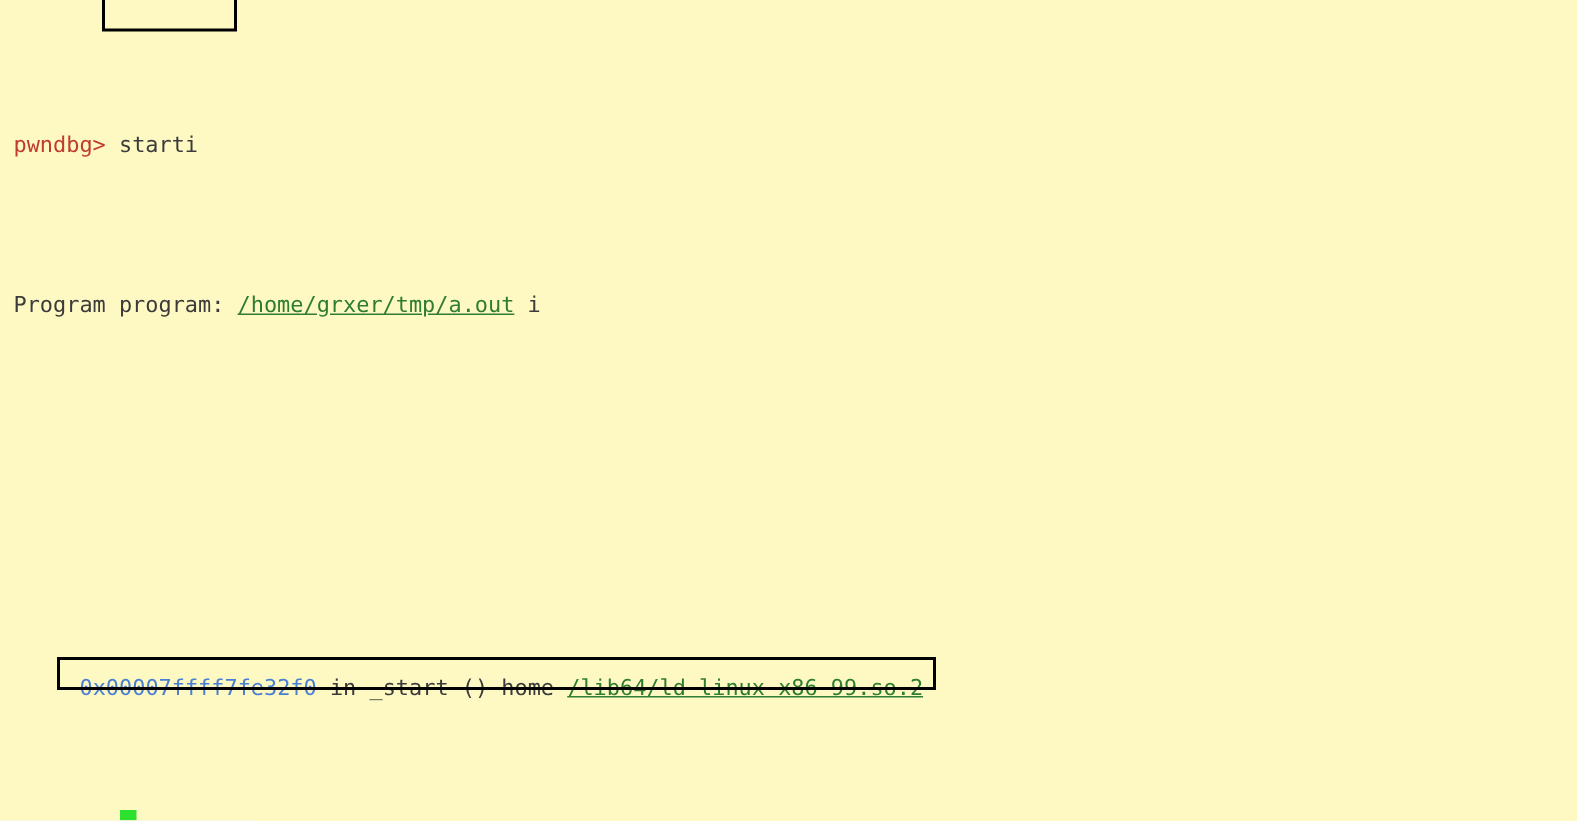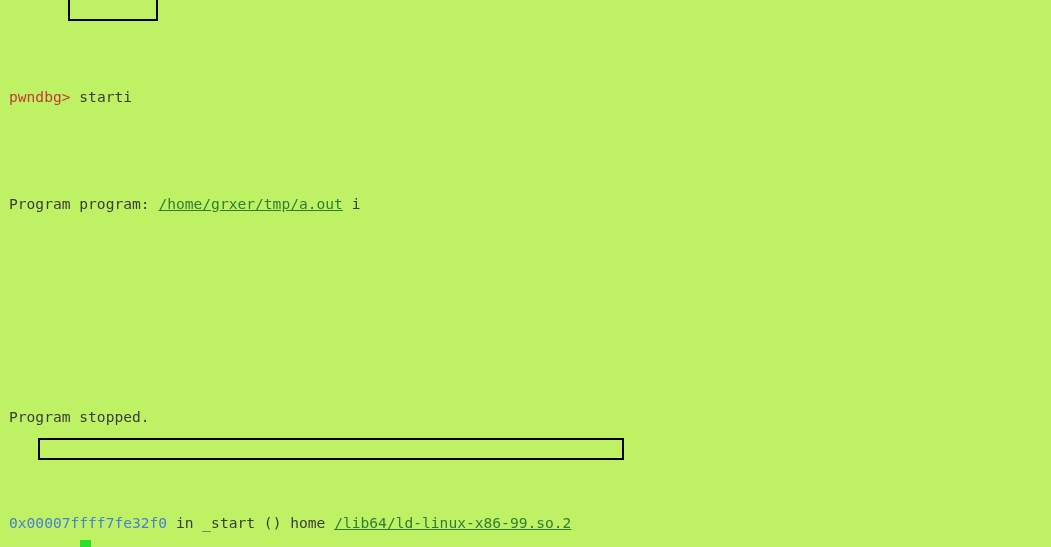--- a/index.html
+++ b/index.html
@@ -4,40 +4,40 @@
 <style>
   html, body {
     margin: 0;
     padding: 0;
     background: #f8f8f8;
   }
   #terminal {
     position: relative;
     width: 1051px;
     height: 547px;
-    background: #bef264;
+    background: #fef9c3;
     font-family: "DejaVu Sans Mono", "Liberation Mono", monospace;
     font-size: 14.6px;
     line-height: 21.3px;
     color: #3b3b3b;
     overflow: hidden;
     box-sizing: border-box;
     padding: 1px 0 0 9px;
     white-space: pre;
     letter-spacing: 0px;
   }
   .line {
     height: 21.3px;
     white-space: pre;
   }
   
   .c-prompt   { color: #c03b32; }
   .c-default  { color: #3b3b3b; }
   .c-green    { color: #2f7d33; text-decoration: underline; }
-  .c-blue     { color: #4a7fd4; }
+  .c-blue     { color: #4a7fd4; margin-left: 44px; }
   .cmdbox {
     position: absolute;
     left: 68px;
     top: -2px;
     border: 2px solid #000;
     height: 23px;
     width: 90px;
     box-sizing: border-box;
   }
   .btbox {
@@ -66,21 +66,20 @@
   
   <div class="line"><span class="c-prompt">pwndbg&gt;</span><span class="c-default"> </span><span class="c-default">starti</span></div>
 
   
   <div class="line"><span class="c-default">Program program:</span><span> </span><span class="c-green">/home/grxer/tmp/a.out</span><span> </span><span class="c-default">i</span></div>
 
   
   <div class="line"> </div>
 
   
-  <div class="line"><span class="c-default">Program stopped.</span></div>
 
   
   <div class="line"><span class="c-blue">0x00007ffff7fe32f0</span><span> </span><span class="c-default">in</span><span> </span><span class="c-default">_start</span><span> </span><span class="c-default">()</span><span> </span><span class="c-default">home</span><span> </span><span class="c-green">/lib64/ld-linux-x86-99.so.2</span></div>
 
   
   
 
   
   
 

